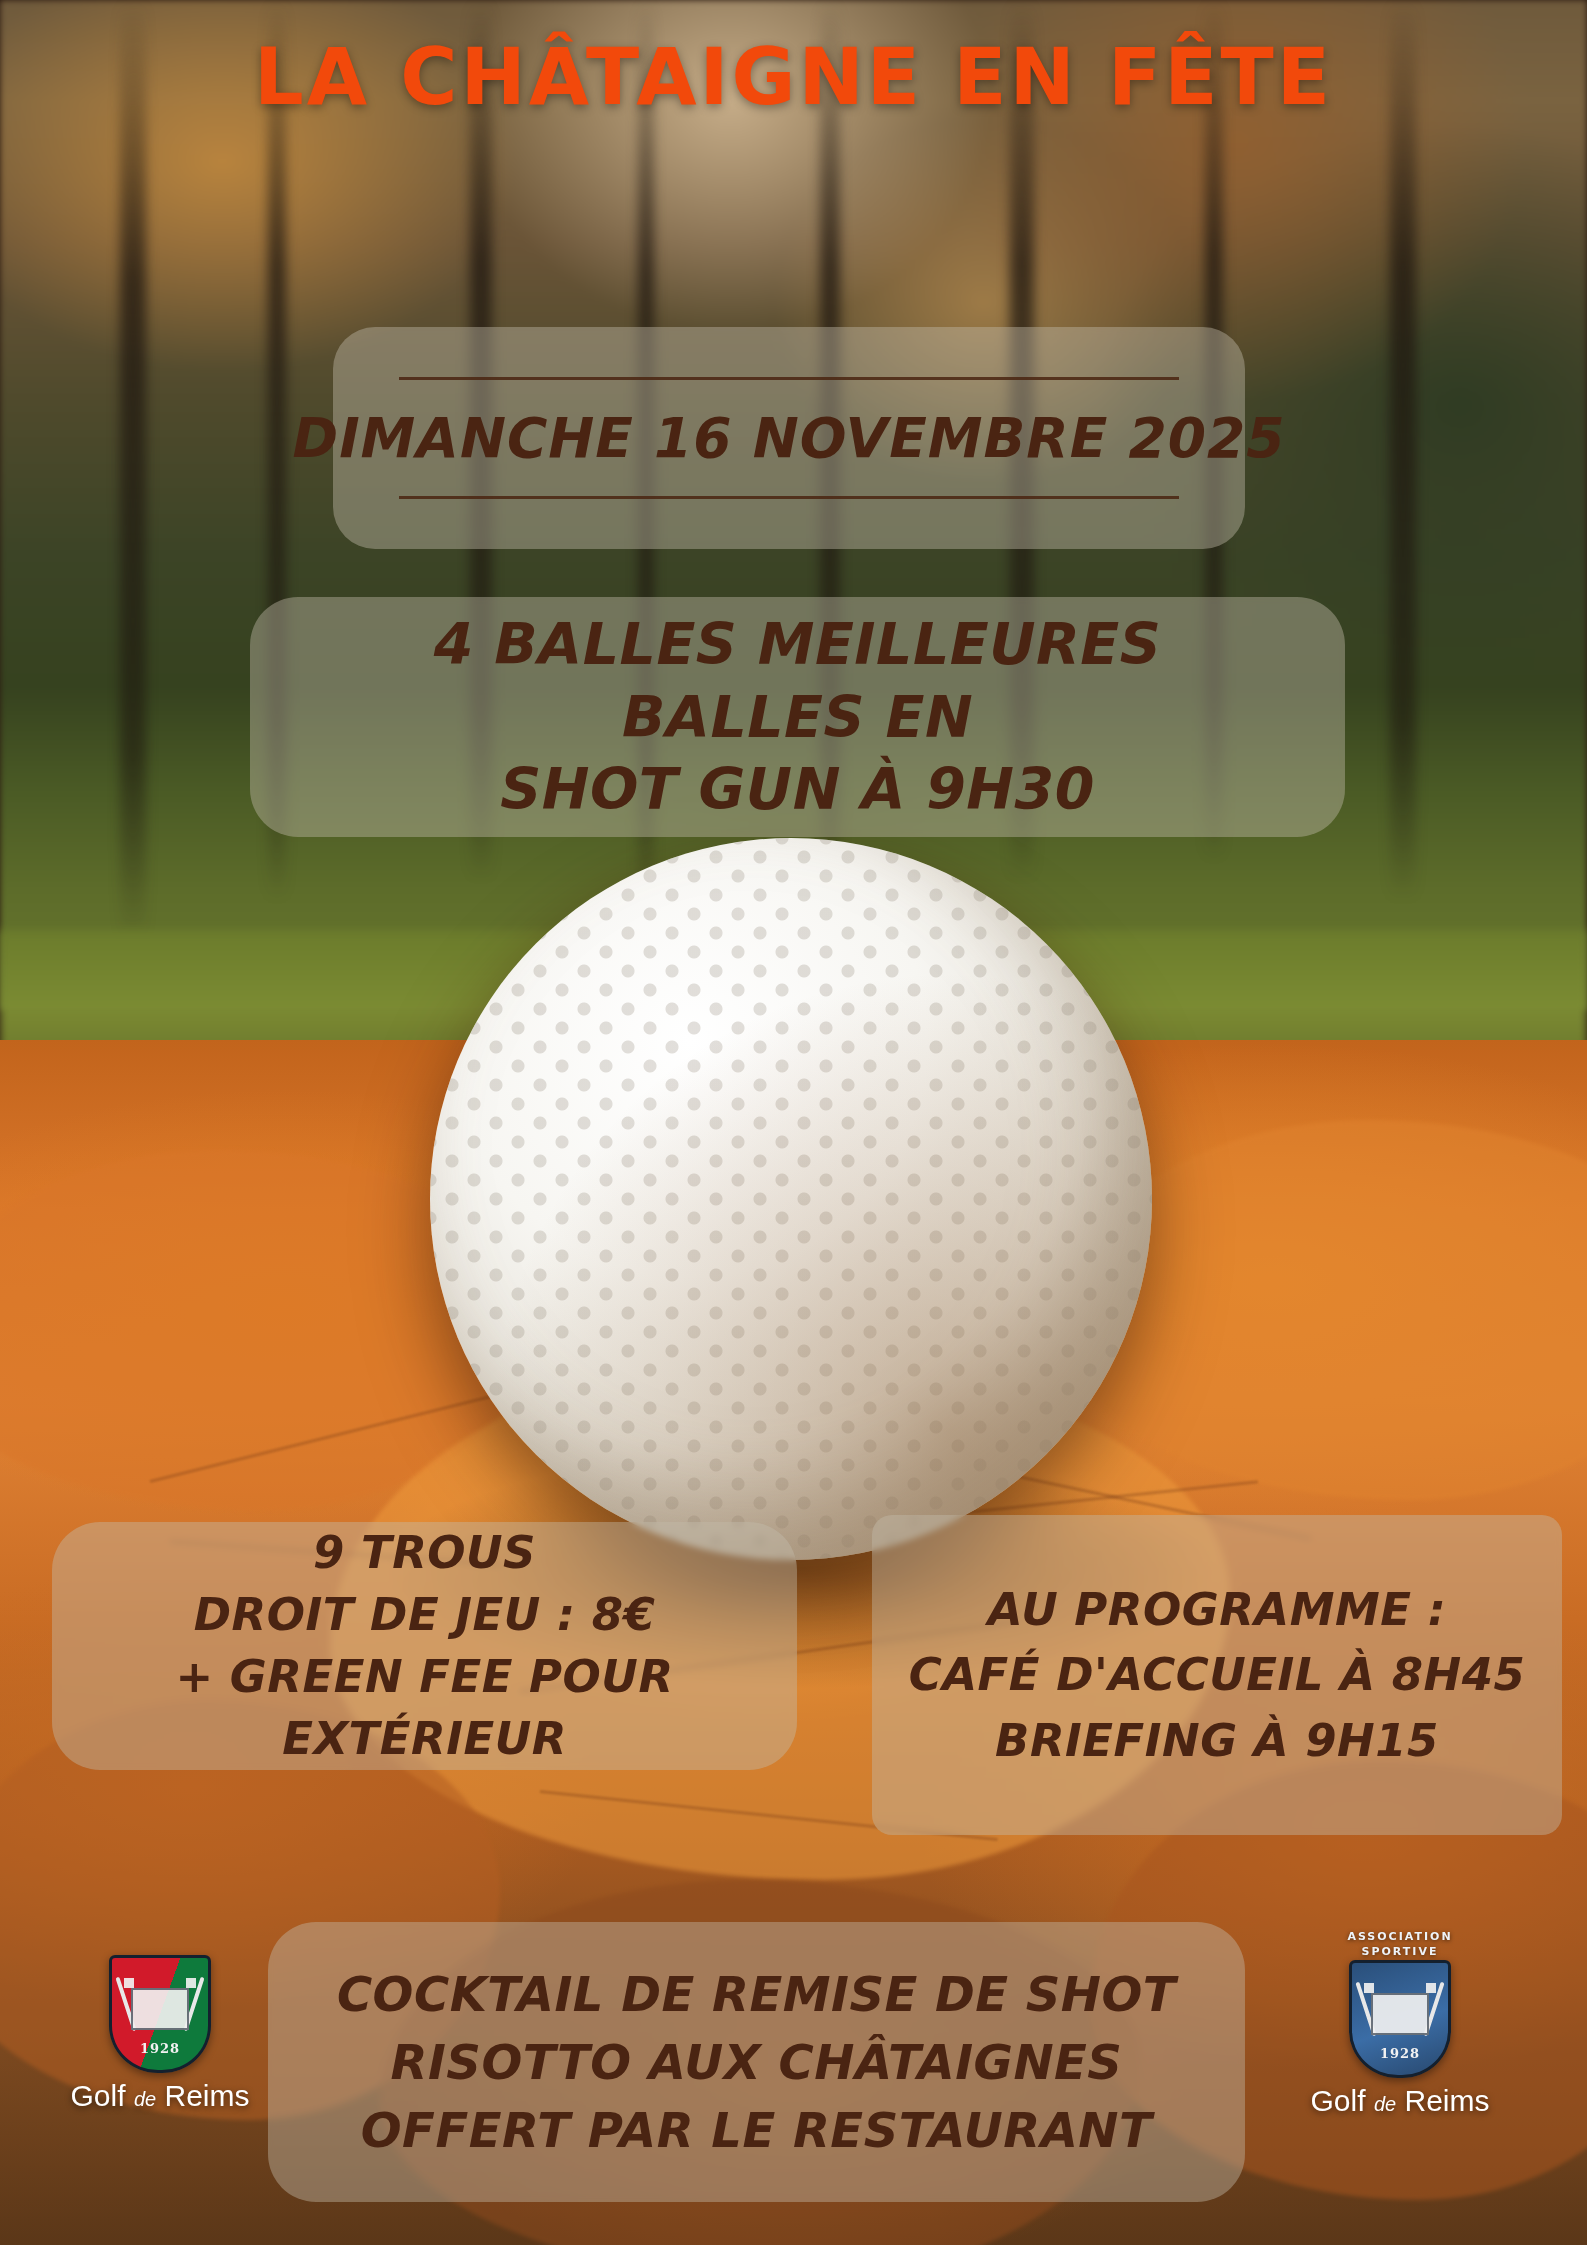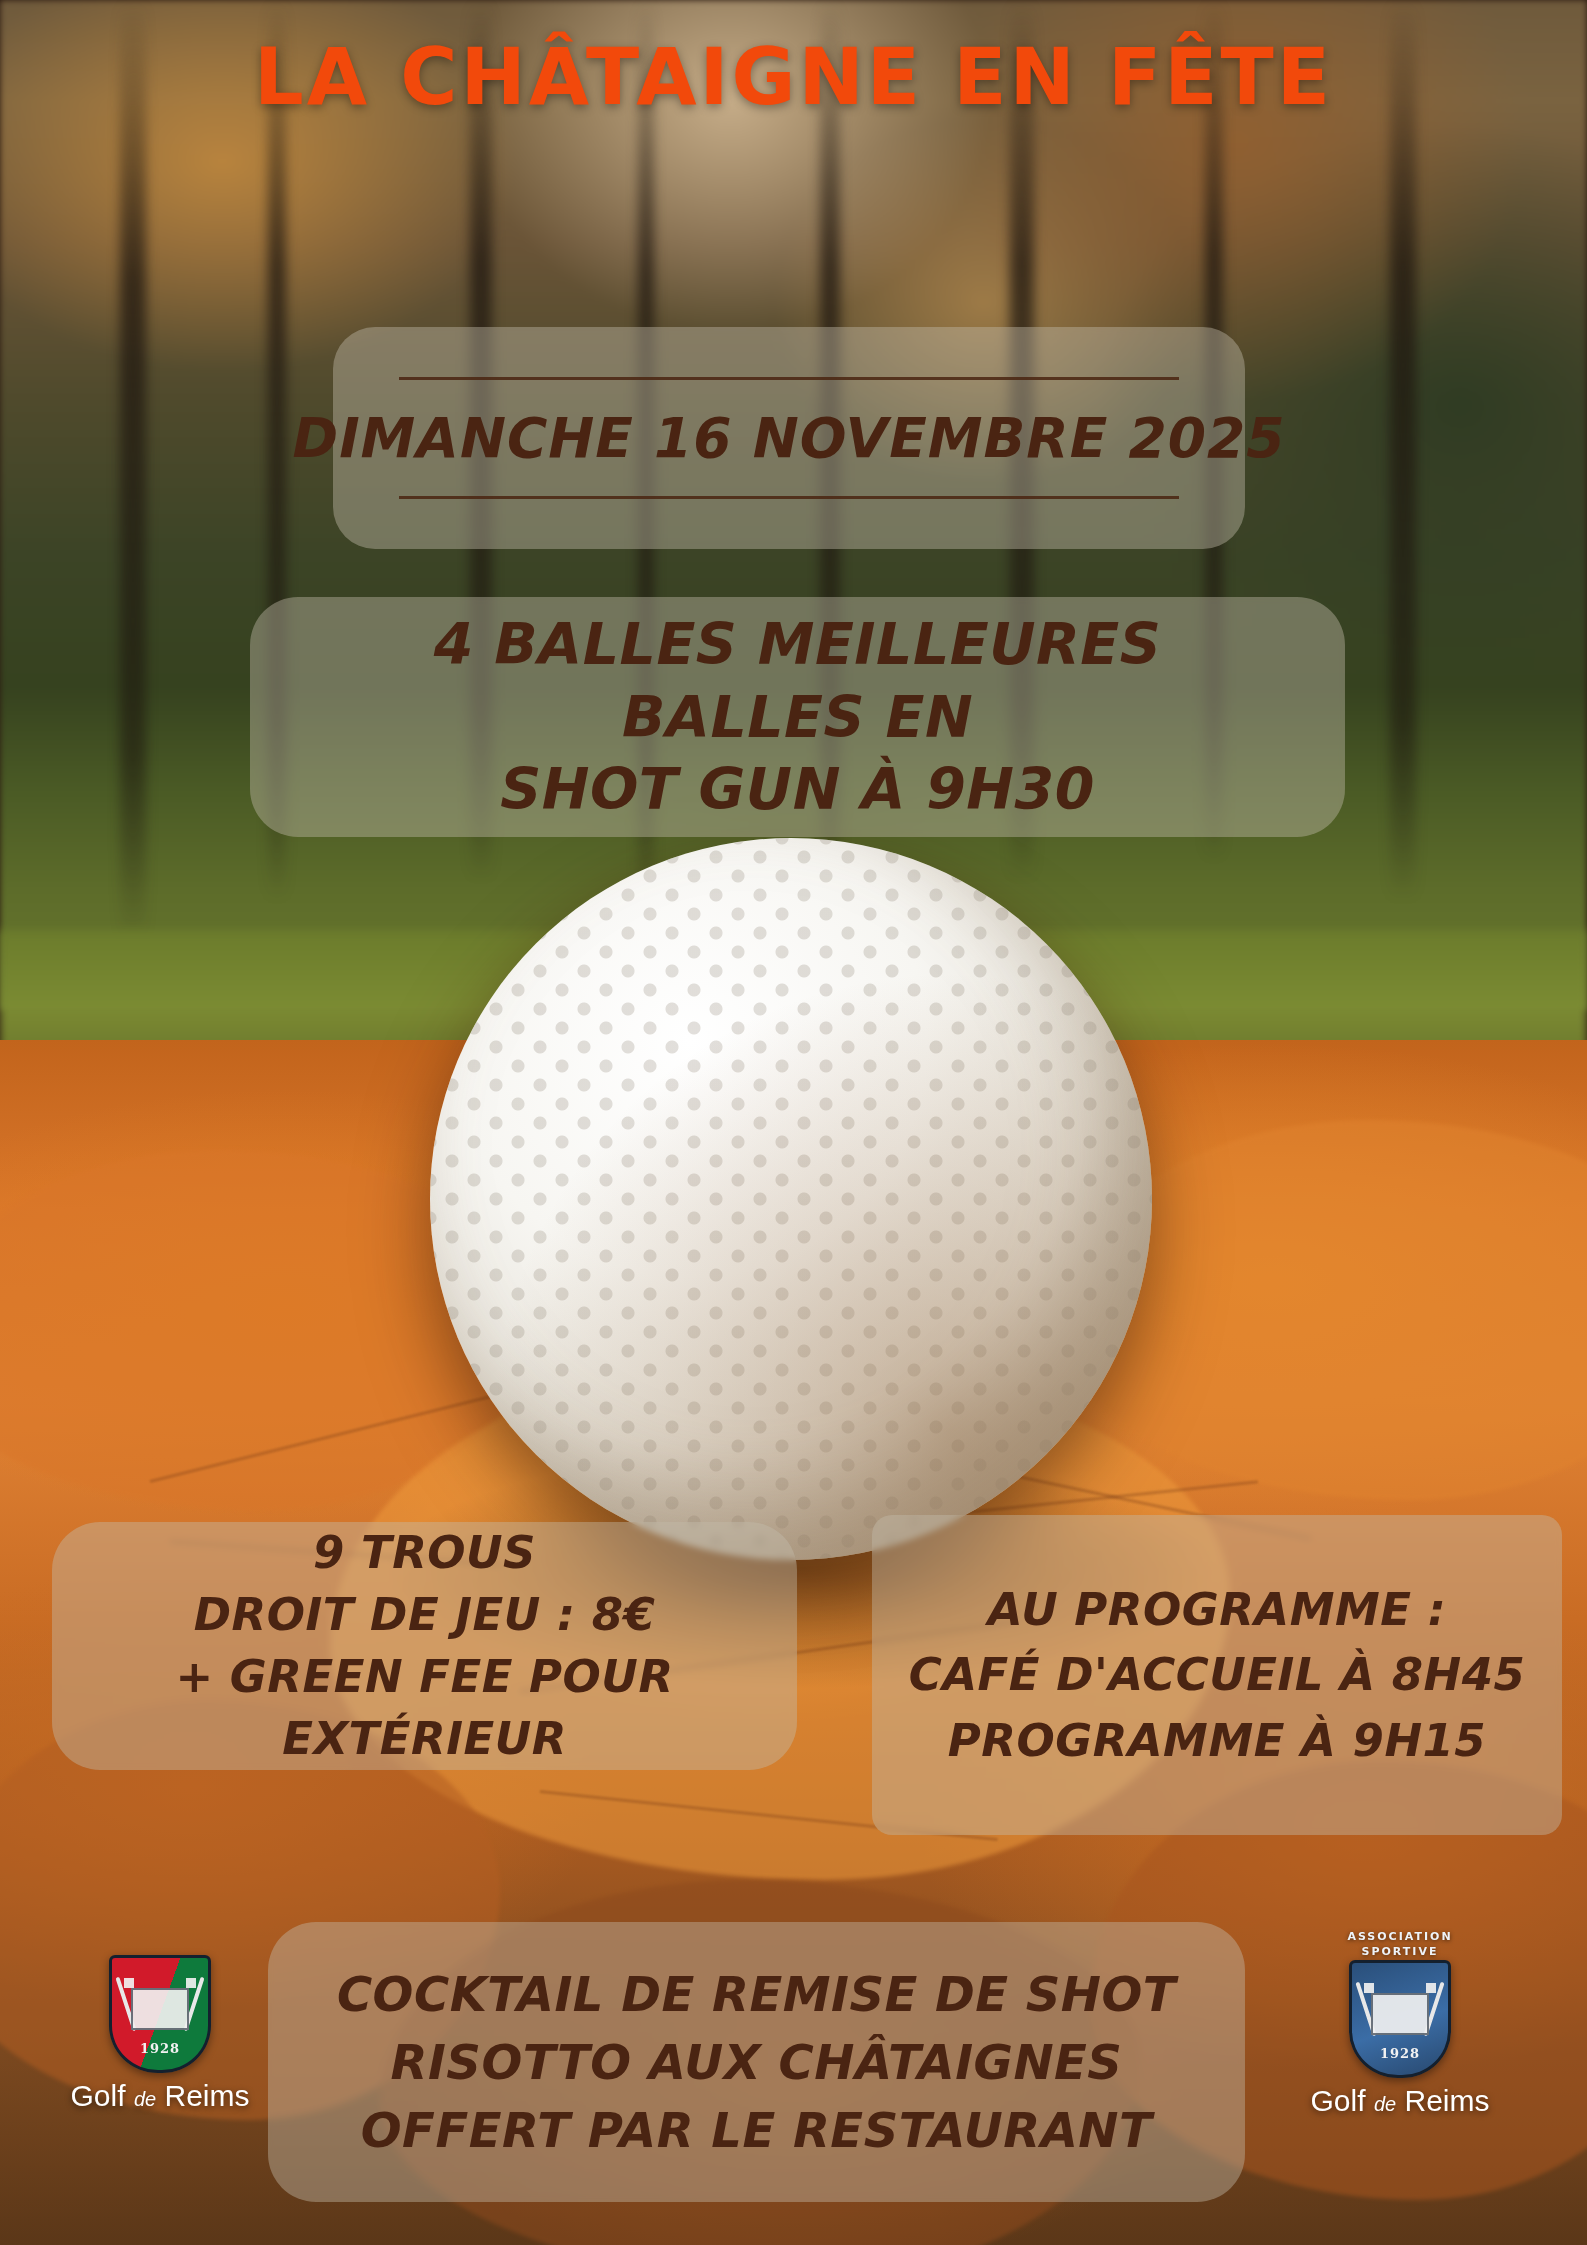--- a/index.html
+++ b/index.html
@@ -403,21 +403,21 @@
 
   <div class="panel panel-fees">
     <div class="fees-line">9 TROUS</div>
     <div class="fees-line">DROIT DE JEU : 8€</div>
     <div class="fees-line">+ GREEN FEE POUR EXTÉRIEUR</div>
   </div>
 
   <div class="panel panel-program">
     <div class="program-line">AU PROGRAMME :</div>
     <div class="program-line">CAFÉ D'ACCUEIL À 8H45</div>
-    <div class="program-line">PROGRAMME À 9H15</div>
+    <div class="program-line">BRIEFING À 9H15</div>
   </div>
 
   <div class="panel panel-cocktail">
     <div class="cocktail-line">COCKTAIL DE REMISE DE SHOT</div>
     <div class="cocktail-line">RISOTTO AUX CHÂTAIGNES</div>
     <div class="cocktail-line">OFFERT PAR LE RESTAURANT</div>
   </div>
 
   <div class="logo logo-left">
     <div class="crest crest-left">

